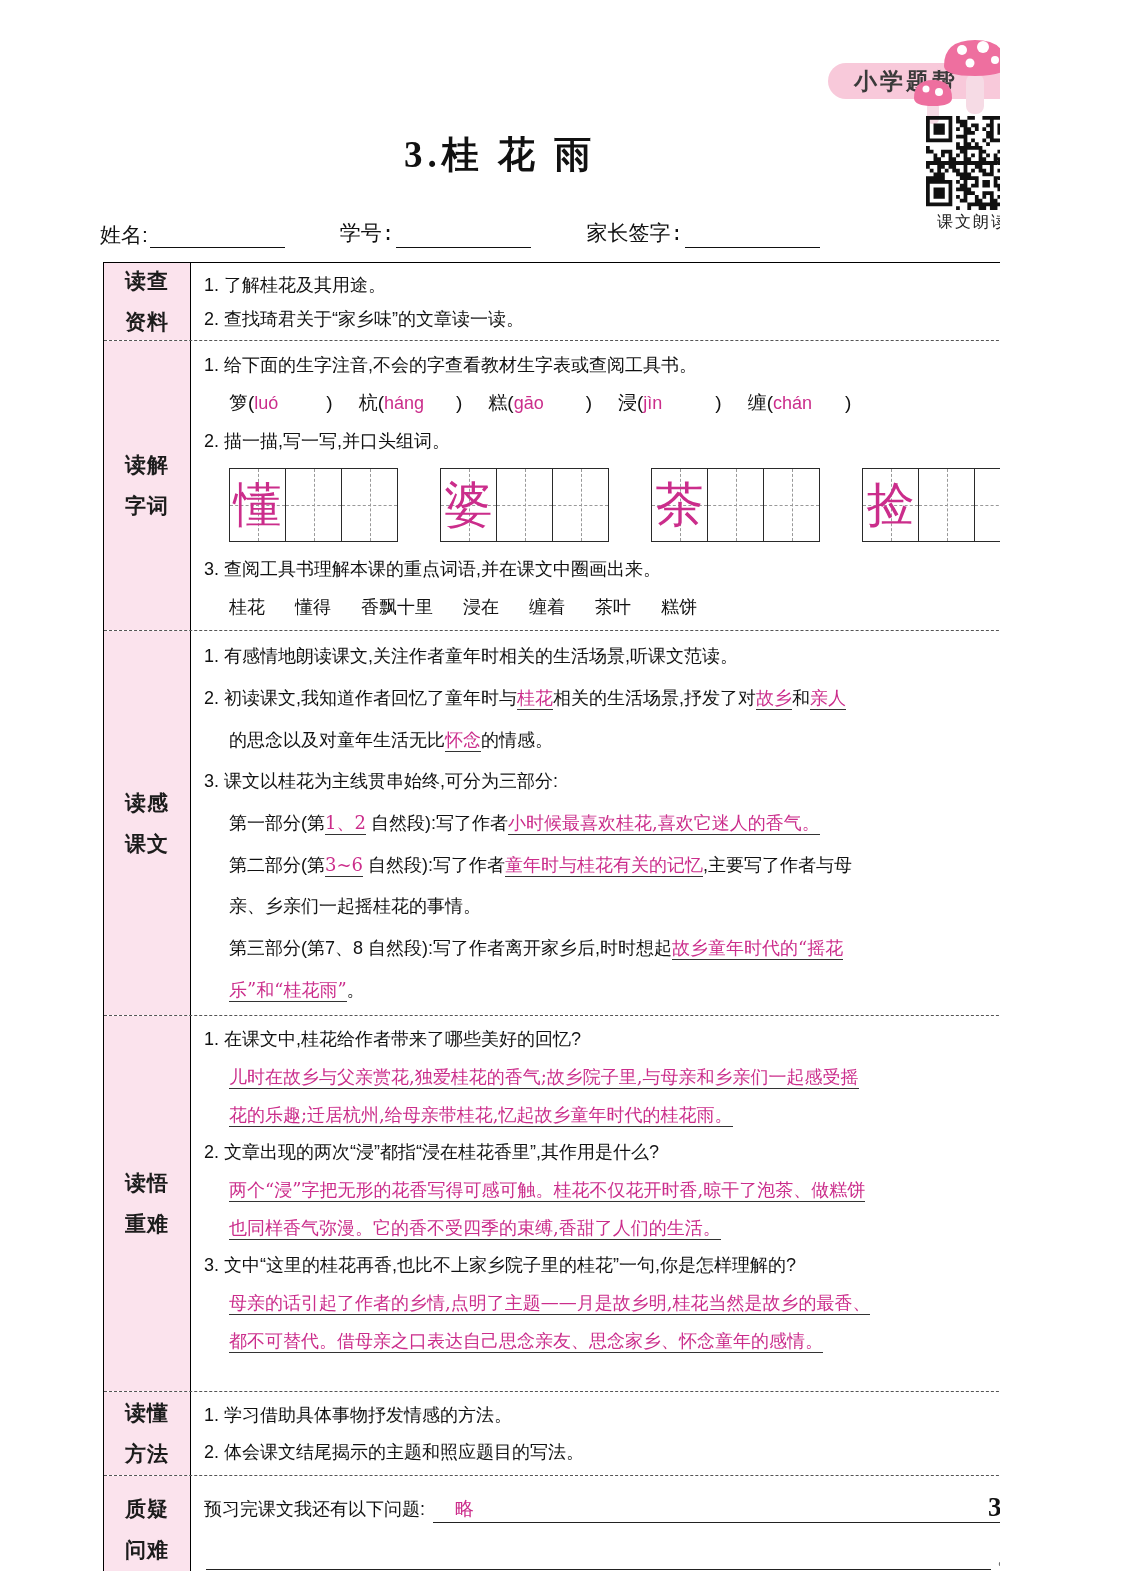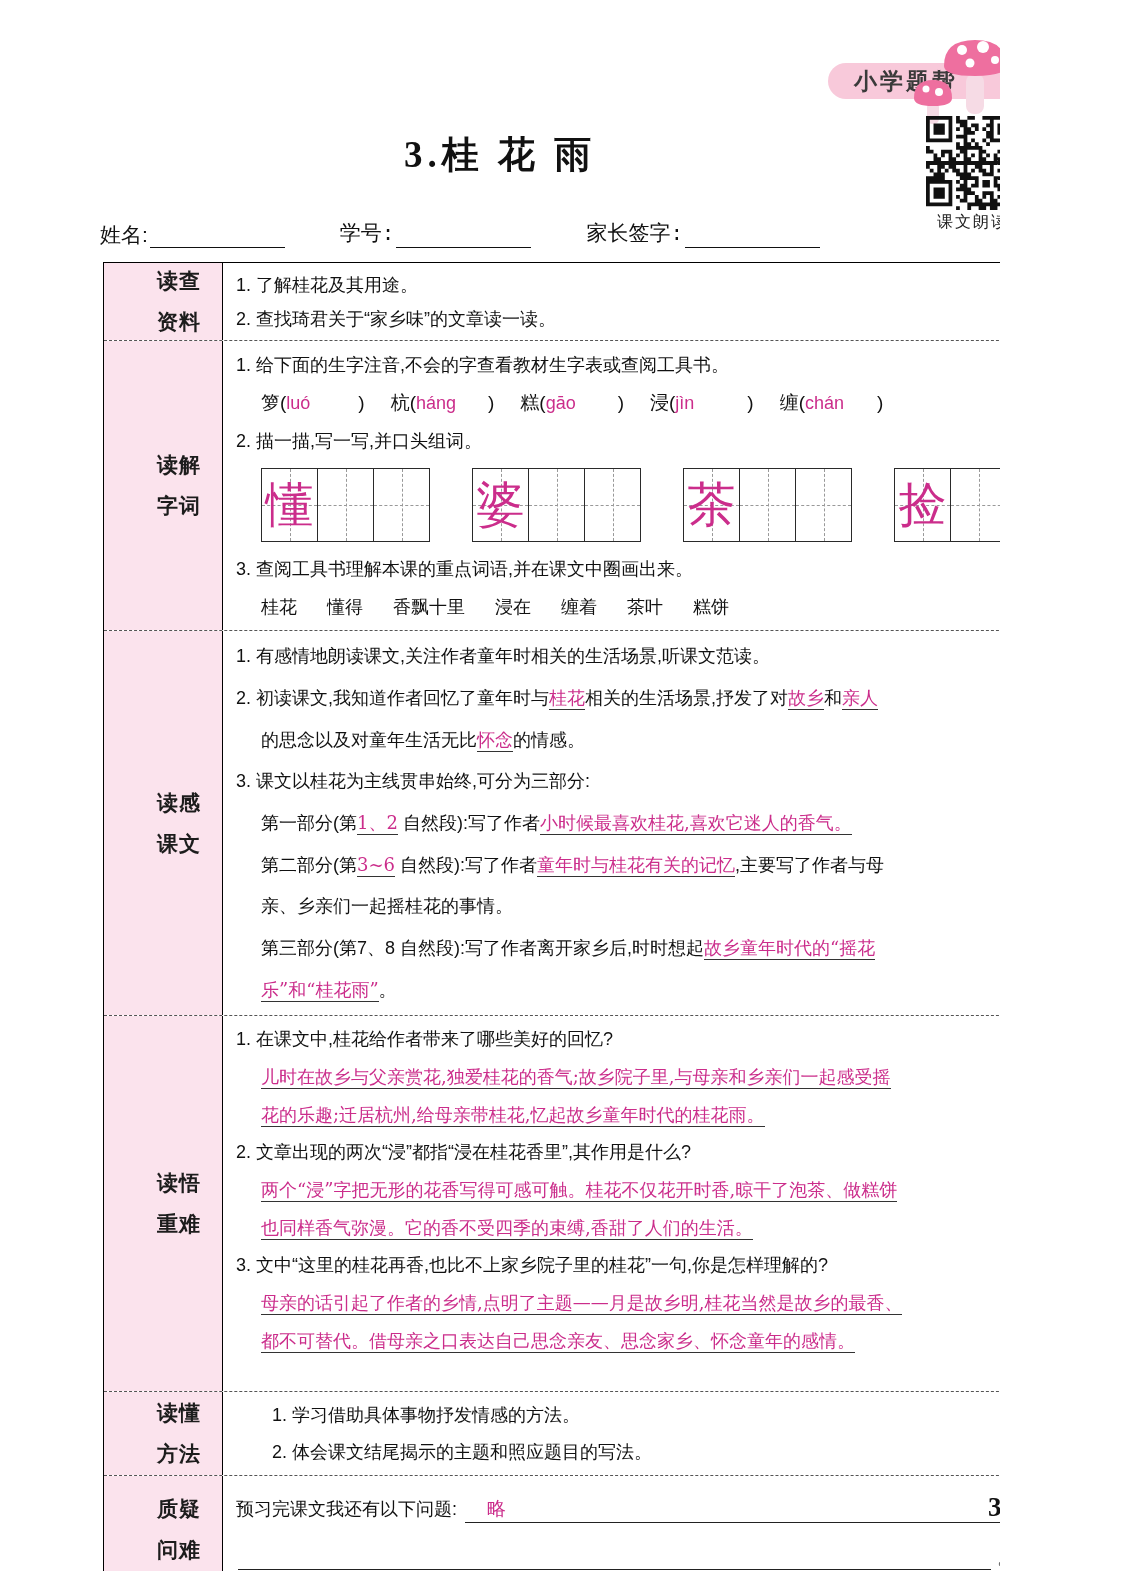--- a/index.html
+++ b/index.html
@@ -32,28 +32,28 @@
   .nl-blank{width:135px;height:24px;border-bottom:1.5px solid #111;margin-left:2px;}
   .nl-group+.nl-group{margin-left:55px;font-family:Liberation Mono, monospace;}
 
   
   .table{position:absolute;left:103px;top:262px;width:927px;border:1.8px solid #000;
          box-sizing:border-box;background:#fff;}
   .row{display:flex;}
   .row + .row{border-top:1px dashed #555;}
   .label-cell{flex:0 0 86px;background:var(--label-bg);border-right:1.6px solid #000;
               display:flex;flex-direction:column;justify-content:center;align-items:center;
-              gap:13px;font-weight:bold;font-size:21px;color:#1c1c1c;letter-spacing:1px;padding-left:32px;}
+              gap:13px;font-weight:bold;font-size:21px;color:#1c1c1c;letter-spacing:1px;}
   .content-cell{flex:1;padding:5px 14px 4px 13px;font-size:18px;min-width:0;}
   .line{white-space:nowrap;}
   .row:nth-child(1){min-height:70px;}
   .row:nth-child(2){min-height:266px;}
   .row:nth-child(3){min-height:332px;}
   .row:nth-child(4){min-height:375px;}
-  .row:nth-child(5){min-height:80px;gap:36px;}
+  .row:nth-child(5){min-height:80px;}
   .row:nth-child(6){min-height:105px;}
   .row:nth-child(1) .line{line-height:34px;}
   .row:nth-child(2) .line{line-height:38px;}
   .row:nth-child(3) .line{line-height:41px;}
   .row:nth-child(4) .line{line-height:37px;}
   .row:nth-child(5) .line{line-height:37px;}
   .indent{padding-left:25px;}
   .rn{color:var(--ink);}
   .rpu{color:var(--answer-pink);border-bottom:1px solid #333;padding-bottom:1px;
        font-family:"DejaVu Serif","Liberation Serif",serif;}

